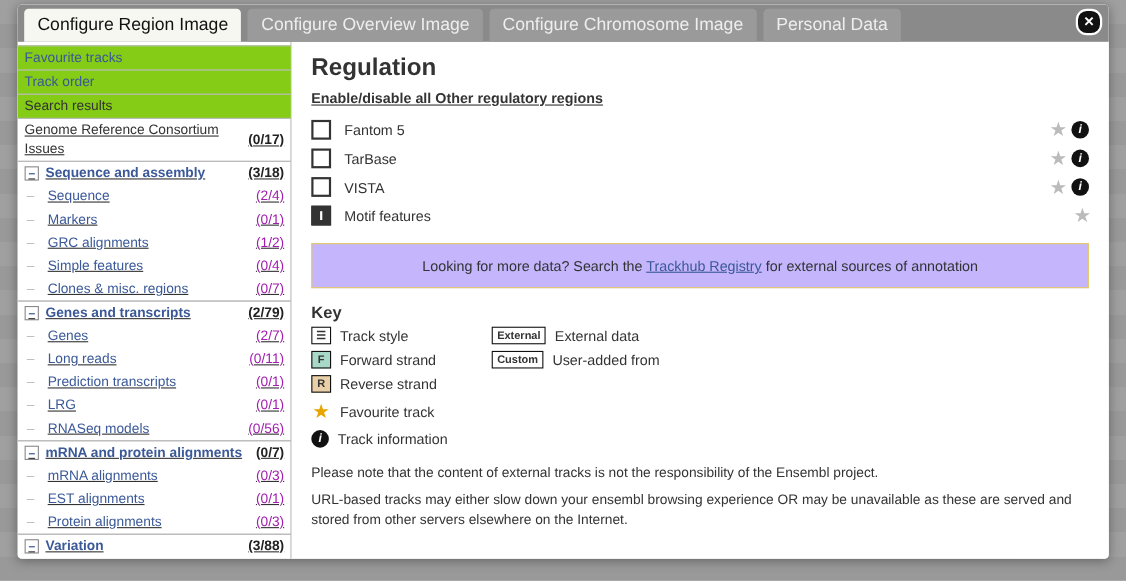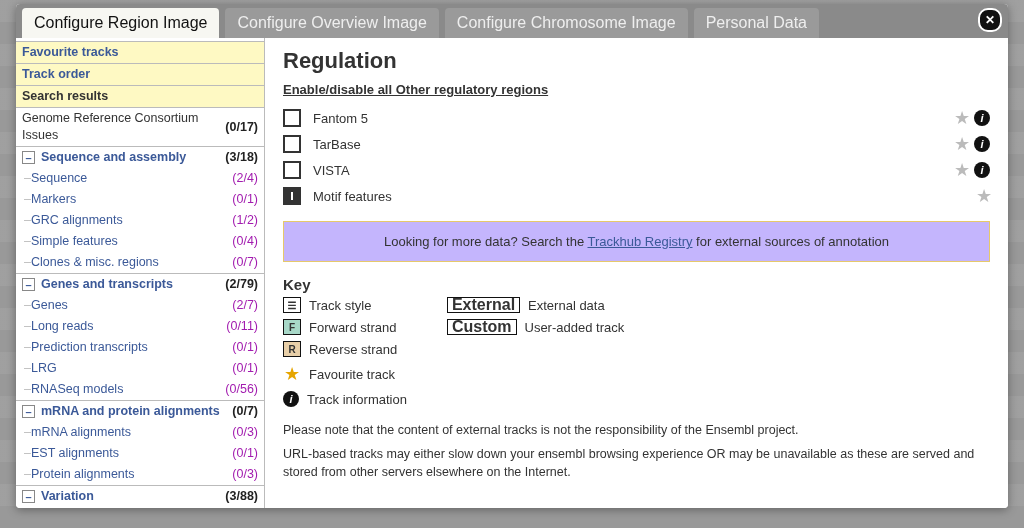--- a/index.html
+++ b/index.html
@@ -79,44 +79,45 @@
   .side-row{
     display:flex;align-items:center;
     padding:2px 6px 2px 6px;
     line-height:17px;
     position:relative;
   }
   .side-row .count{margin-left:auto;color:#222;font-weight:bold}
   .top-item{
     border-top:1px solid var(--grey-border);
     border-bottom:1px solid var(--grey-border);
-    background:#fef9c3;
-    font-weight:bold;color:var(--link);
+    background:#84cc16;
+    font-weight:normal;color:var(--link);
     margin-top:-1px;
   }
   .top-item.grey-text{color:#333}
   .section{
     border-top:1px solid var(--grey-border);
     border-bottom:1px solid var(--grey-border);
     margin-top:-1px;
+    text-decoration:underline;
   }
   .section .side-row.header{font-weight:bold;color:var(--link)}
   .section .side-row.header .count{color:#222}
   .toggle{
     width:11px;height:11px;
     border:1px solid #888;
     margin-right:6px;
     background:#fff;
     display:flex;align-items:center;justify-content:center;
     font-size:11px;line-height:10px;
     cursor:pointer;
     flex:0 0 auto;
   }
   .sub .side-row{
-    padding-left:15px;color:var(--link);
+    padding-left:27px;color:var(--link);
   }
   .sub .side-row .count{color:#a21caf;font-weight:normal}
   .sub-indent{position:relative}
   .sub-indent::before{
     content:"–"; position:absolute;left:8px;color:#bbb;
   }
 
   .main{
     flex:1;
     overflow-y:auto;
@@ -157,21 +158,21 @@
   .key-col{display:flex;flex-direction:column;gap:6px}
   .key-item{display:flex;align-items:center;gap:8px}
   .key-ico{width:18px;height:16px;display:inline-flex;align-items:center;justify-content:center;border:1px solid #111;font-size:10px;font-weight:bold;box-sizing:border-box}
   .key-ico.track{background:#fff}
   .key-ico.f{background:#a8d8c8}
   .key-ico.r{background:#e8cfa8}
   .key-star{color:#e6a500;font-size:18px;width:18px;text-align:center}
   .key-star::before{content:"\2605"}
   .key-info{width:16px;height:16px;border-radius:8px;background:#111;color:#fff;display:inline-flex;align-items:center;justify-content:center;font-style:italic;font-weight:bold;font-size:11px}
   .key-info::before{content:"i"}
-  .badge{border:1px solid #111;padding:0 4px;font-size:16px;font-weight:bold;height:14px;display:inline-flex;align-items:center}
+  .badge{border:1px solid #111;padding:0 4px;font-size:10px;font-weight:bold;height:14px;display:inline-flex;align-items:center}
   .notes{margin-top:14px;font-size:12.5px;line-height:1.45}
   .notes p{margin:6px 0}
 </style>
 </head>
 <body>
   <div class="bg-noise"></div>
 
 <div class="dialog">
   <div class="tabbar" id="tabbar">
     <div class="tab active">Configure Region Image</div>
@@ -348,21 +349,21 @@
               <span>Track information</span>
             </div>
           </div>
           <div class="key-col">
             <div class="key-item">
               <span class="badge">External</span>
               <span>External data</span>
             </div>
             <div class="key-item">
               <span class="badge">Custom</span>
-              <span>User-added track</span>
+              <span>User-added from</span>
             </div>
           </div>
         </div>
       <div class="notes" id="notes">
           <p>Please note that the content of external tracks is not the responsibility of the Ensembl project.</p>
           <p>URL-based tracks may either slow down your ensembl browsing experience OR may be unavailable as these are served and stored from other servers elsewhere on the Internet.</p>
         </div>
     </div>
   </div>
 </div>

